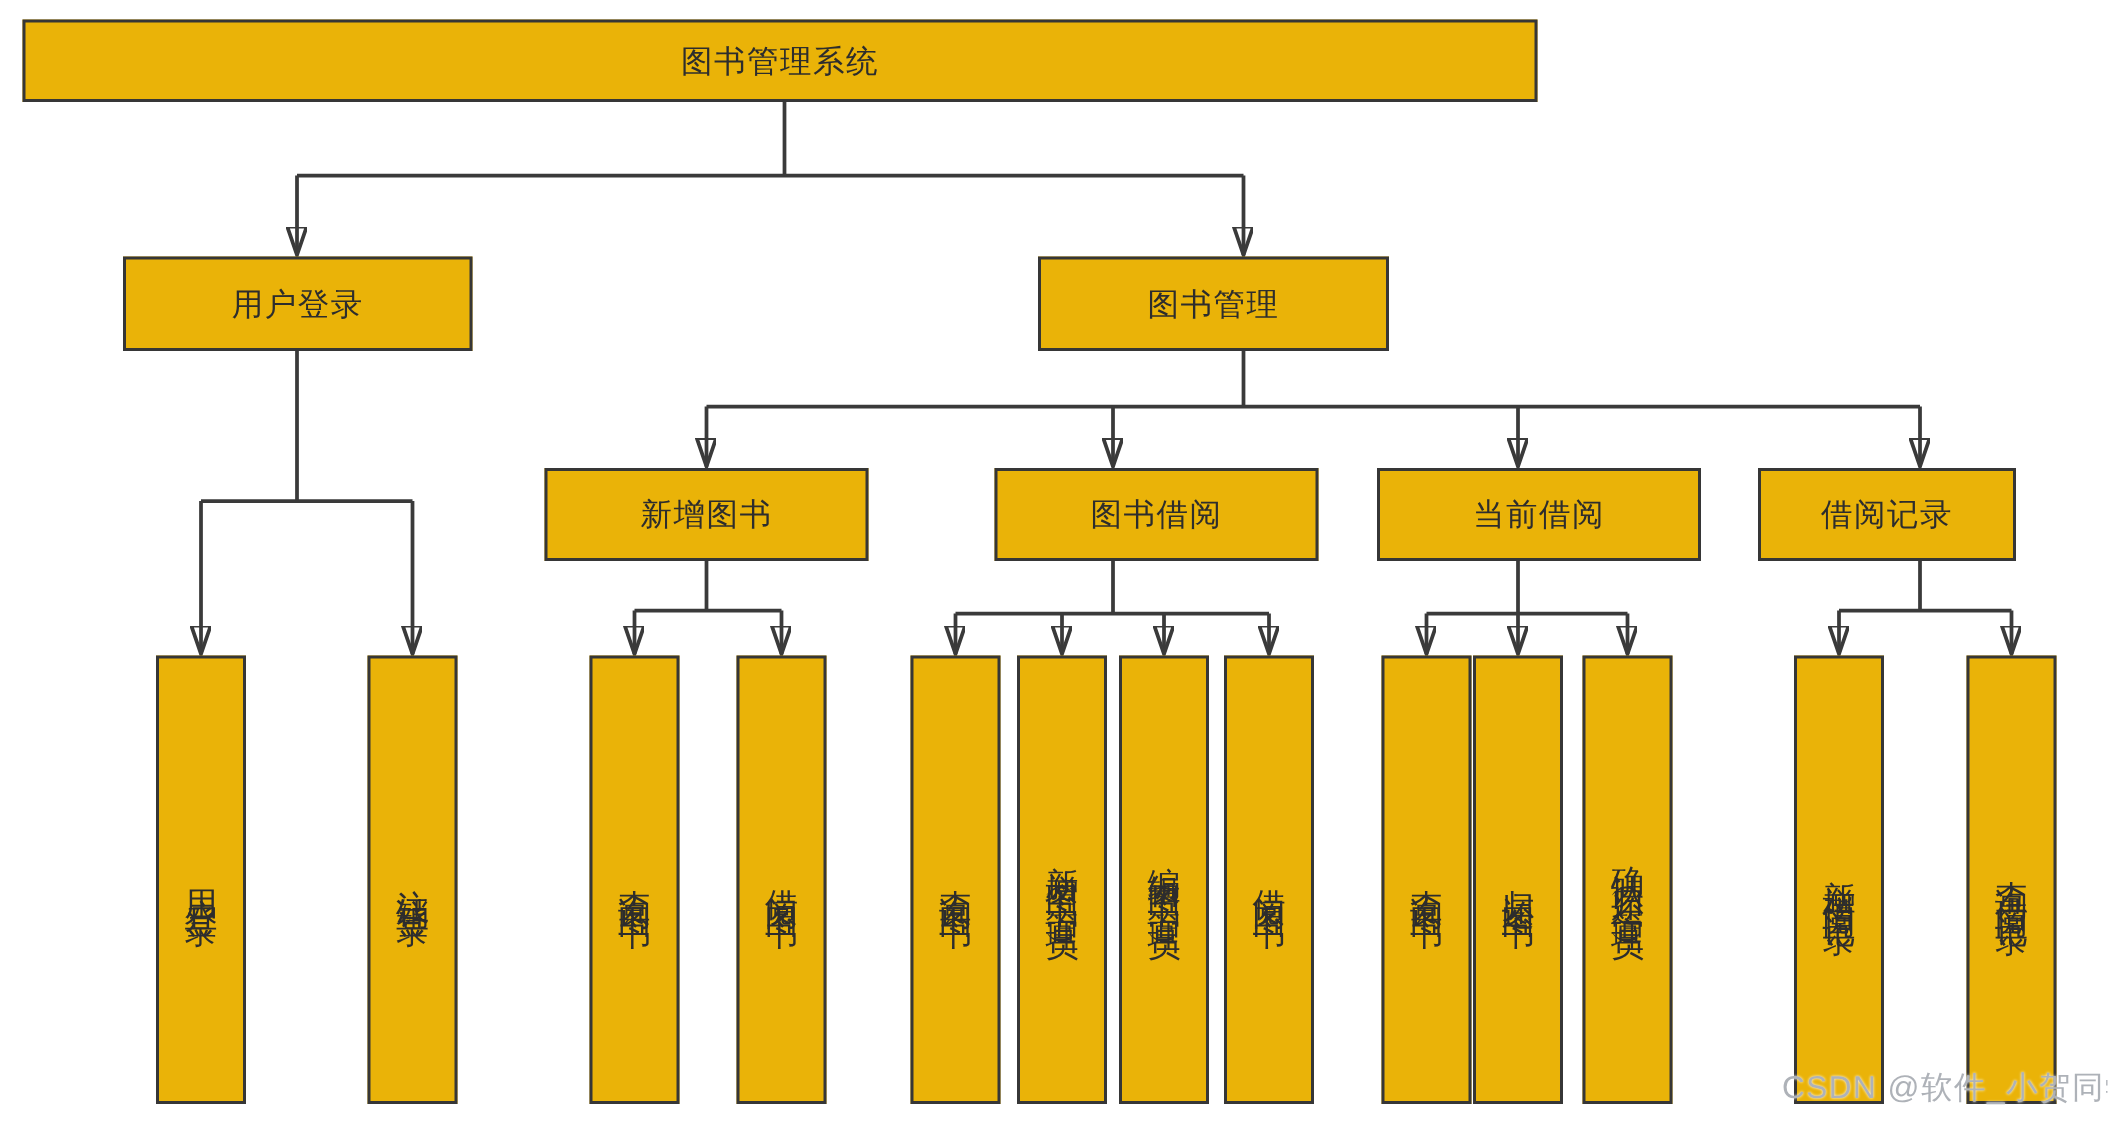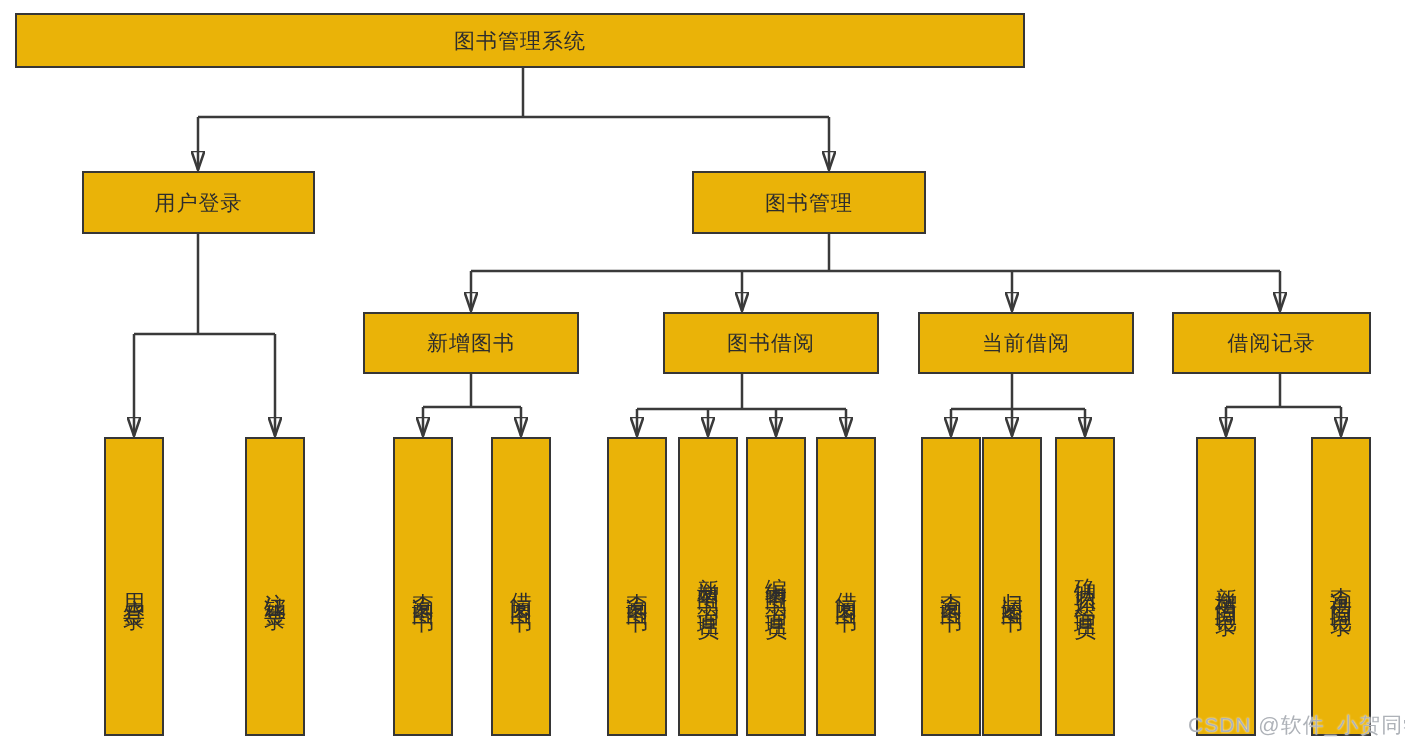--- a/index.html
+++ b/index.html
@@ -136,21 +136,21 @@
 
   <div class="node hnode lvl3" style="left:363px; width:216px;">
     <span>新增图书</span>
   </div>
   <div class="node hnode lvl3" style="left:634px; width:216px;margin-left:29px;">
     <span>图书借阅</span>
   </div>
   <div class="node hnode lvl3" style="left:918px; width:216px;">
     <span>当前借阅</span>
   </div>
-  <div class="node hnode lvl3" style="left:1172px; width:199px;">
+  <div class="node hnode lvl3" style="left:1172px; width:172px;">
     <span>借阅记录</span>
   </div>
 
   <div class="node leaf" style="left:104px;">
     <span class="vtext">用户登录</span>
   </div>
   <div class="node leaf" style="left:245px;">
     <span class="vtext">注销登录</span>
   </div>
 

